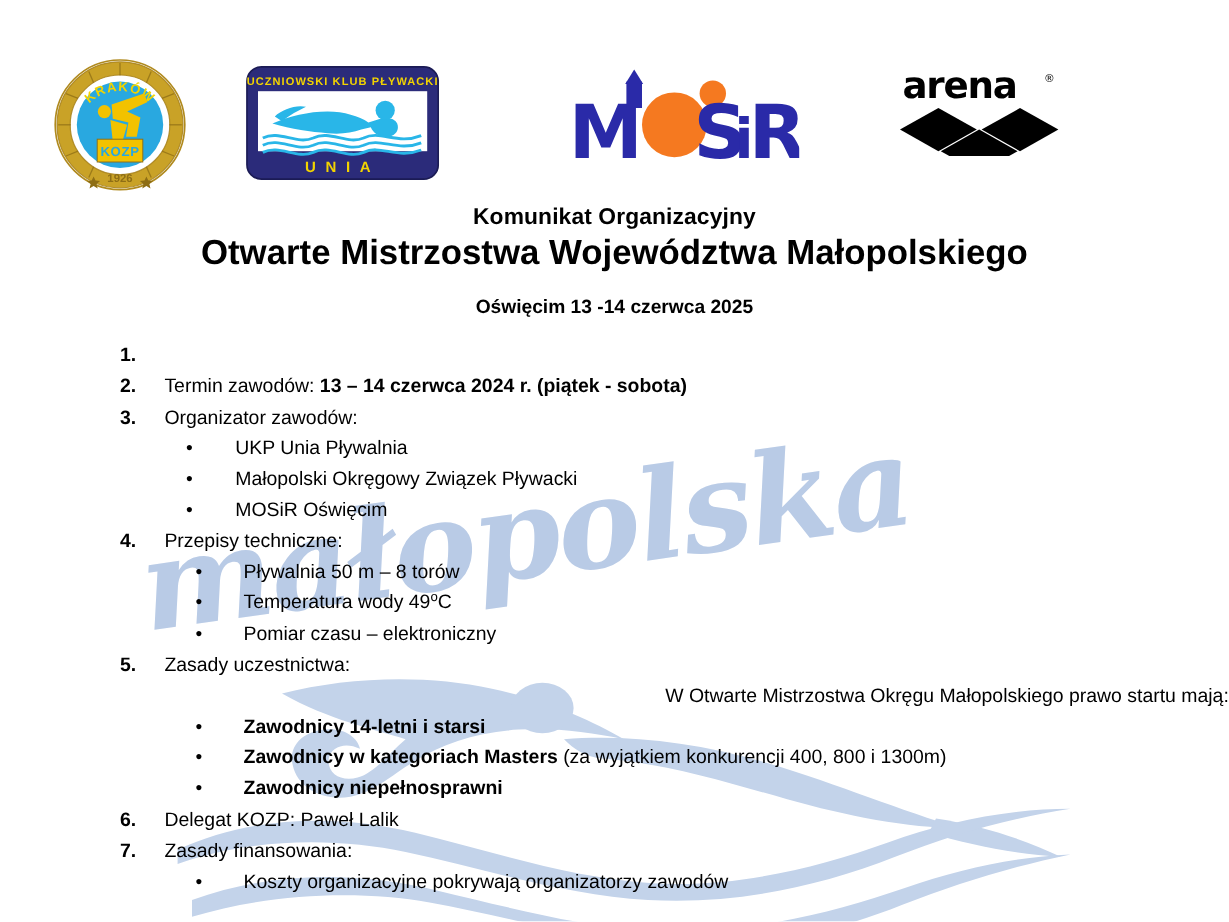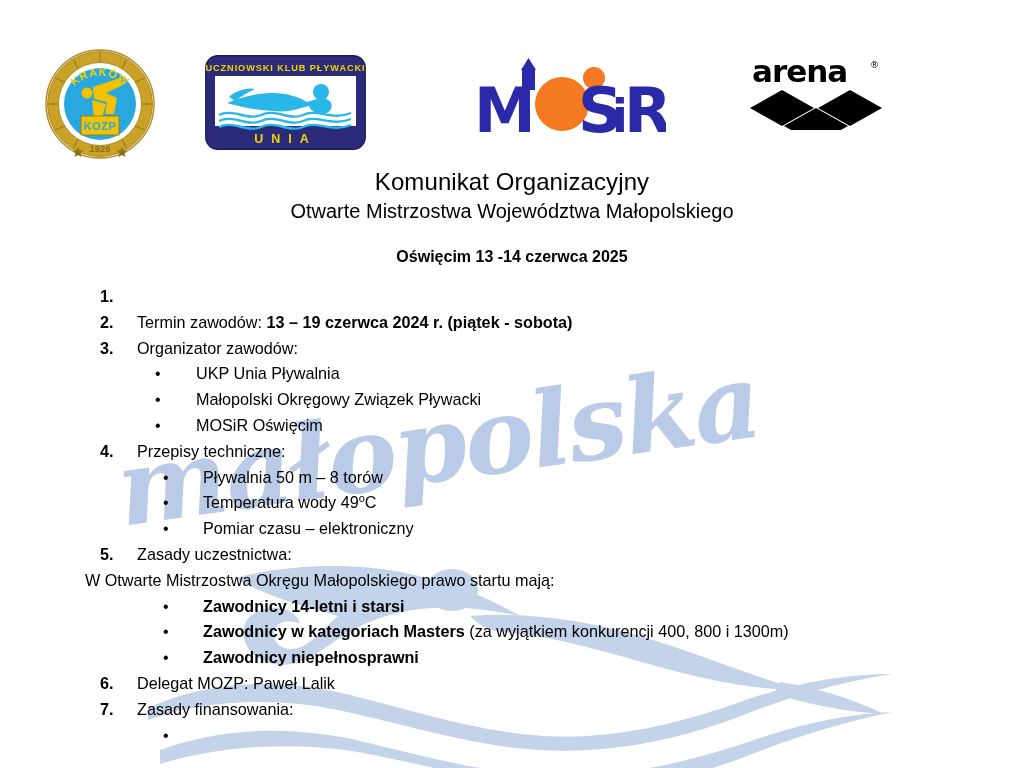--- a/index.html
+++ b/index.html
@@ -70,28 +70,28 @@
   
   .doc {
     position: relative;
     z-index: 3;
     padding-top: 168px;
   }
   .title-block {
     text-align: center;
   }
   .title-line {
-    font-weight: normal;
-    font-size: 24px;
+    font-weight: bold;
+    font-size: 19px;
     line-height: 28px;
     letter-spacing: 0.1px;
   }
   .title-line-2 {
-    font-weight: normal;
-    font-size: 20px;
+    font-weight: bold;
+    font-size: 29px;
     line-height: 30px;
   }
   .subtitle-line {
     font-weight: bold;
     font-size: 16px;
     line-height: 26px;
     margin-top: 18px;
   }
 
   .list {
@@ -113,20 +113,21 @@
     width: 24px;
     text-align: left;
     font-weight: bold;
     font-size: 16.2px;
   }
   .item-cont {
     position: relative;
     font-size: 16.2px;
     line-height: 25.8px;
     padding-left: 85px;
+    text-align: right;
   }
   .bul {
     position: relative;
     font-size: 16.2px;
     line-height: 25.8px;
   }
   .bul .dot {
     position: absolute;
     top: 0;
     font-size: 16px;
@@ -282,21 +283,21 @@
     </div>
 
     <div class="list">
 
       <div class="item">
         <span class="num">1.</span>
       </div>
 
       <div class="item">
         <span class="num">2.</span>
-        <span>Termin zawodów:  </span><span class="b">13 – 19 czerwca 2024 r.  (piątek - sobota)</span>
+        <span>Termin zawodów:  </span><span class="b">13 – 14 czerwca 2024 r.  (piątek - sobota)</span>
       </div>
 
       <div class="item">
         <span class="num">3.</span>
         <span>Organizator zawodów:</span>
       </div>
 
       <div class="bul bul-a">
         <span class="dot">•</span>
         <span>UKP Unia Pływalnia</span>
@@ -345,27 +346,28 @@
         <span class="dot">•</span>
         <span class="b">Zawodnicy w kategoriach Masters</span><span> (za wyjątkiem konkurencji 400, 800 i 1300m)</span>
       </div>
       <div class="bul bul-b">
         <span class="dot">•</span>
         <span class="b">Zawodnicy niepełnosprawni</span><span></span>
       </div>
 
       <div class="item">
         <span class="num">6.</span>
-        <span>Delegat MOZP: Paweł Lalik</span>
+        <span>Delegat KOZP: Paweł Lalik</span>
       </div>
 
       <div class="item">
         <span class="num">7.</span>
         <span>Zasady finansowania:</span>
       </div>
 
       <div class="bul bul-b">
         <span class="dot">•</span>
+        <span>Koszty organizacyjne pokrywają organizatorzy zawodów</span>
       </div>
 
     </div>
   </div>
 </div>
 
 </body></html>

